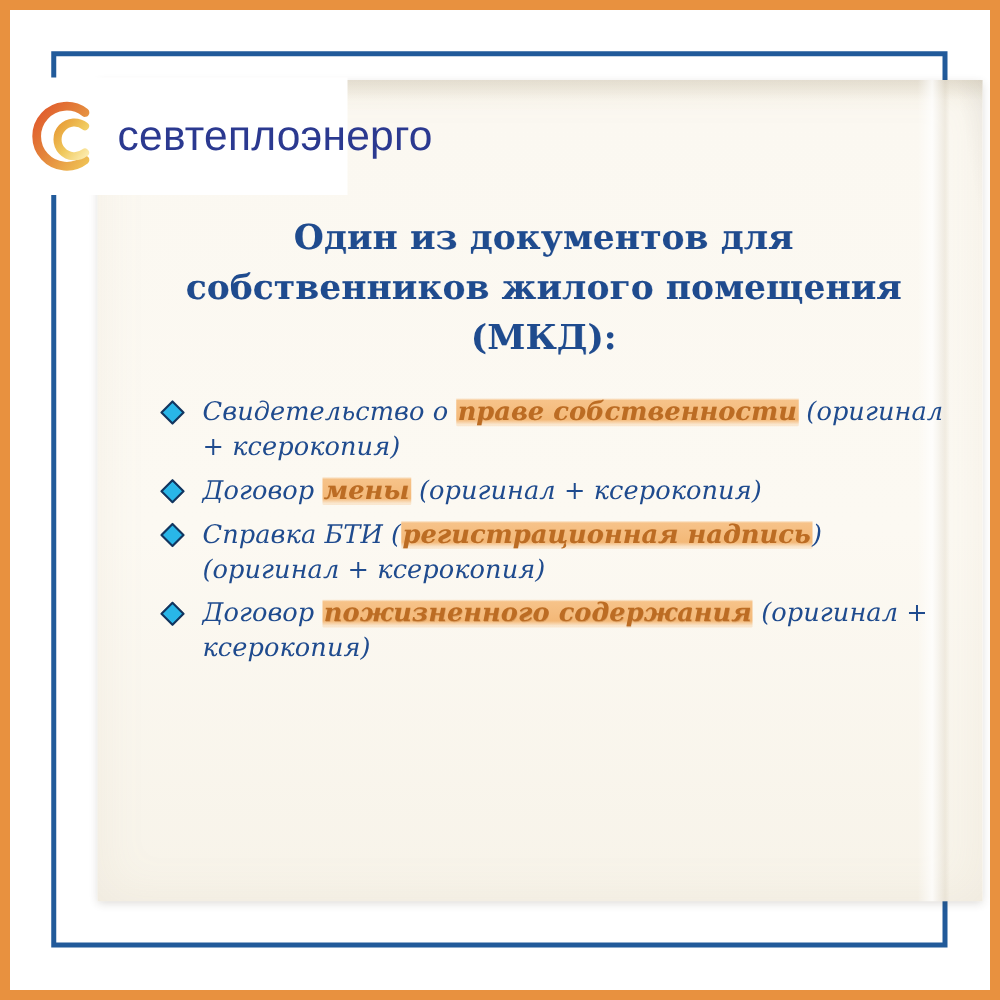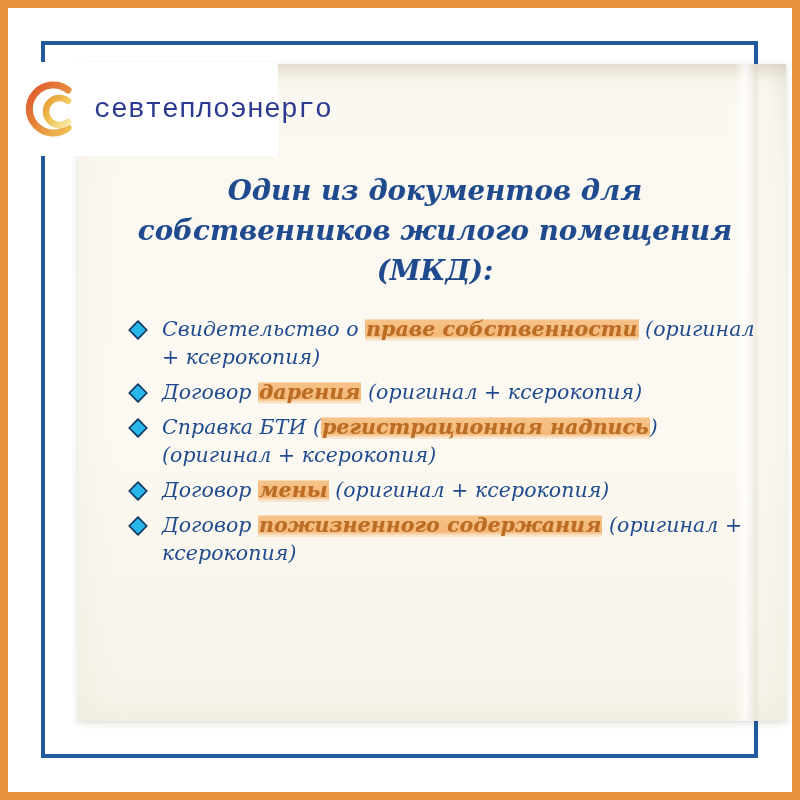--- a/index.html
+++ b/index.html
@@ -95,22 +95,22 @@
     align-items: center;
     padding-left: 8px;
     box-sizing: border-box;
   }
   .logo-mark {
     width: 66px;
     height: 66px;
     flex: 0 0 66px;
   }
   .logo-word {
-    font-family: Liberation Mono, monospace;
-    font-size: 28px;
+    font-family: Liberation Sans, sans-serif;
+    font-size: 34px;
     letter-spacing: 0.2px;
     color: #2b3990;
     font-weight: 400;
     margin-left: 12px;
     white-space: nowrap;
   }
 
   
   .sheet-content {
     position: absolute;
@@ -121,21 +121,20 @@
     z-index: 4;
     box-sizing: border-box;
     padding: 0 22px 0 24px;
   }
 
   .headline {
     margin: 0;
     padding: 106px 14px 0 18px;
     text-align: center;
     font-family: "DejaVu Serif", serif;
-    font-style: italic;
     font-weight: 700;
     font-size: 27.5px;
     line-height: 1.46;
     color: #1f4b8e;
     letter-spacing: 0.1px;
     text-shadow: 0.4px 0.4px 0 rgba(31,75,142,0.28);
   }
 
   .doc-list {
     list-style: none;
@@ -189,27 +188,24 @@
 
     <h1 class="headline">Один из документов для собственников жилого помещения (МКД):</h1>
 
     <ul class="doc-list">
 
     <li class="doc-item"><span class="bullet"><svg viewBox="0 0 20 20" width="20" height="20" aria-hidden="true">
               <polygon points="10,1.2 18.8,10 10,18.8 1.2,10" fill="#29b6e8" stroke="#12355f" stroke-width="1.7" stroke-linejoin="round"></polygon>
             </svg></span><span>Свидетельство о </span><span class="hl">праве собственности</span><span> (оригинал + ксерокопия)</span></li>
         <li class="doc-item"><span class="bullet"><svg viewBox="0 0 20 20" width="20" height="20" aria-hidden="true">
               <polygon points="10,1.2 18.8,10 10,18.8 1.2,10" fill="#29b6e8" stroke="#12355f" stroke-width="1.7" stroke-linejoin="round"></polygon>
-            </svg></span><span>Договор </span><span class="hl">дарения</span><span> (оригинал + ксерокопия)</span></li>
+            </svg></span><span>Договор </span><span class="hl">мены</span><span> (оригинал + ксерокопия)</span></li>
         <li class="doc-item"><span class="bullet"><svg viewBox="0 0 20 20" width="20" height="20" aria-hidden="true">
               <polygon points="10,1.2 18.8,10 10,18.8 1.2,10" fill="#29b6e8" stroke="#12355f" stroke-width="1.7" stroke-linejoin="round"></polygon>
             </svg></span><span>Справка БТИ (</span><span class="hl">регистрационная надпись</span><span>) (оригинал + ксерокопия)</span></li>
-        <li class="doc-item"><span class="bullet"><svg viewBox="0 0 20 20" width="20" height="20" aria-hidden="true">
-              <polygon points="10,1.2 18.8,10 10,18.8 1.2,10" fill="#29b6e8" stroke="#12355f" stroke-width="1.7" stroke-linejoin="round"></polygon>
-            </svg></span><span>Договор </span><span class="hl">мены</span><span> (оригинал + ксерокопия)</span></li>
         <li class="doc-item"><span class="bullet"><svg viewBox="0 0 20 20" width="20" height="20" aria-hidden="true">
               <polygon points="10,1.2 18.8,10 10,18.8 1.2,10" fill="#29b6e8" stroke="#12355f" stroke-width="1.7" stroke-linejoin="round"></polygon>
             </svg></span><span>Договор </span><span class="hl">пожизненного содержания</span><span> (оригинал + ксерокопия)</span></li>
       </ul>
   </div>
 
   <div class="logo-plate">
     <span class="logo-mark">
       <svg viewBox="0 0 66 66" width="66" height="66" aria-hidden="true">
         <defs>

